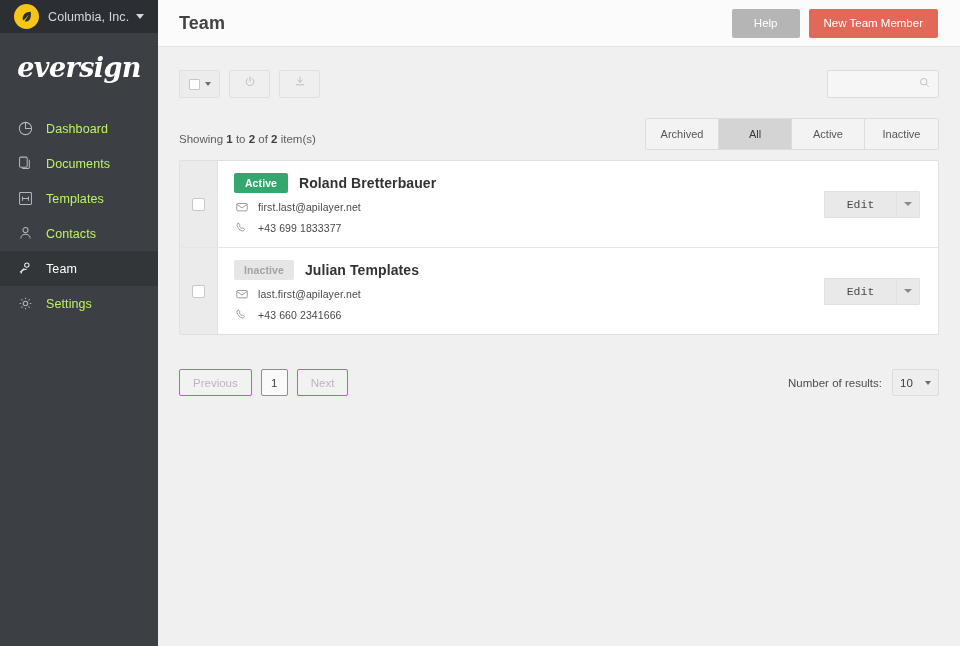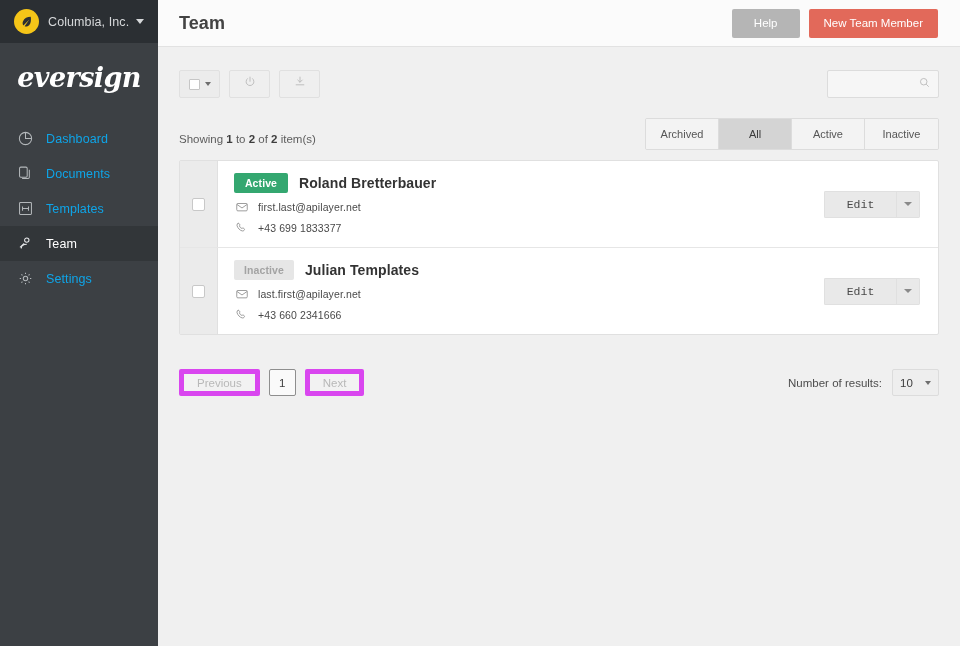--- a/index.html
+++ b/index.html
@@ -12,21 +12,21 @@
   .app { display: flex; width: 960px; height: 646px; }
 
   
   .sidebar {
     width: 158px; height: 646px;
     background: #3c4044;
     flex: 0 0 158px;
     display: flex; flex-direction: column;
   }
   .brand-bar {
-    height: 43px; background: #2b2f33;
+    height: 33px; background: #2b2f33;
     display: flex; align-items: center; padding-left: 14px;
   }
   .brand-logo {
     width: 25px; height: 25px; border-radius: 50%;
     background: #f5c518; flex: 0 0 25px;
     display: flex; align-items: center; justify-content: center;
     margin-right: 9px;
   }
   .brand-name {
     color: #d6d8da; font-size: 12.5px; letter-spacing: .1px;
@@ -51,21 +51,21 @@
     height: 35px; display: flex; align-items: center;
     padding-left: 16px; cursor: pointer;
   }
   .nav-item.active { background: #323639; }
   .nav-icon {
     width: 19px; height: 19px; flex: 0 0 19px;
     margin-right: 11px;
     display: flex; align-items: center; justify-content: center;
   }
   .nav-icon svg { display: block; }
-  .nav-label { color: #0ea5e9; font-size: 12.5px; letter-spacing: .1px; }
+  .nav-label { color: #bef264; font-size: 12.5px; letter-spacing: .1px; }
   .nav-item.active .nav-label { color: #ffffff; }
 
   
   .main { flex: 1; height: 646px; display: flex; flex-direction: column; background: #f0f0f0; }
   .topbar {
     height: 47px; background: #fbfbfb;
     border-bottom: 1px solid #e2e2e2;
     display: flex; align-items: center; padding: 0 22px 0 21px;
     flex: 0 0 47px;
   }
@@ -173,21 +173,21 @@
     width: 0; height: 0;
     border-left: 4px solid transparent;
     border-right: 4px solid transparent;
     border-top: 4.5px solid #8a8a8a;
   }
 
   
   .pager-row { display: flex; align-items: center; margin-top: 34px; }
   .pager { display: flex; align-items: center; gap: 9px; }
   .pg-btn {
-    height: 27px; padding: 0 13px; border: 5px solid #d946ef;
+    height: 27px; padding: 0 13px; border: 1px solid #d946ef;
     background: #f2f2f2; border-radius: 2px; font-size: 11.5px;
     color: #b8b8b8; display: flex; align-items: center; cursor: pointer;
   }
   .pg-num {
     width: 27px; height: 27px; border: 1px solid #8e8e8e;
     background: #fafafa; border-radius: 2px; font-size: 11.5px;
     color: #3d3d3d; display: flex; align-items: center; justify-content: center;
     cursor: pointer;
   }
   .results-ctl { margin-left: auto; display: flex; align-items: center; }
@@ -245,20 +245,29 @@
       <div class="nav-item">
         <span class="nav-icon">
           <svg width="17" height="17" viewBox="0 0 20 20" fill="none" stroke="#b4b8bb" stroke-width="1.2">
             <rect x="3" y="3" width="14" height="14" rx="1"></rect>
             <path d="M6.5 10h7M6.5 7.5v5M13.5 7.5v5"></path>
           </svg>
         </span>
         <span class="nav-label">Templates</span>
       </div>
 
+      <div class="nav-item">
+        <span class="nav-icon">
+          <svg width="17" height="17" viewBox="0 0 20 20" fill="none" stroke="#b4b8bb" stroke-width="1.2">
+            <circle cx="10" cy="6" r="3"></circle>
+            <path d="M4.5 16c0-3 2.5-5 5.5-5s5.5 2 5.5 5"></path>
+          </svg>
+        </span>
+        <span class="nav-label">Contacts</span>
+      </div>
 
       <div class="nav-item active">
         <span class="nav-icon">
           <svg width="17" height="17" viewBox="0 0 20 20" fill="none" stroke="#e8eaec" stroke-width="1.2">
             <circle cx="11.5" cy="6" r="2.6"></circle>
             <path d="M5 16c0-3 2.8-5 6.5-5"></path>
             <path d="M3.5 14.5l5-4.5"></path>
           </svg>
         </span>
         <span class="nav-label">Team</span>

